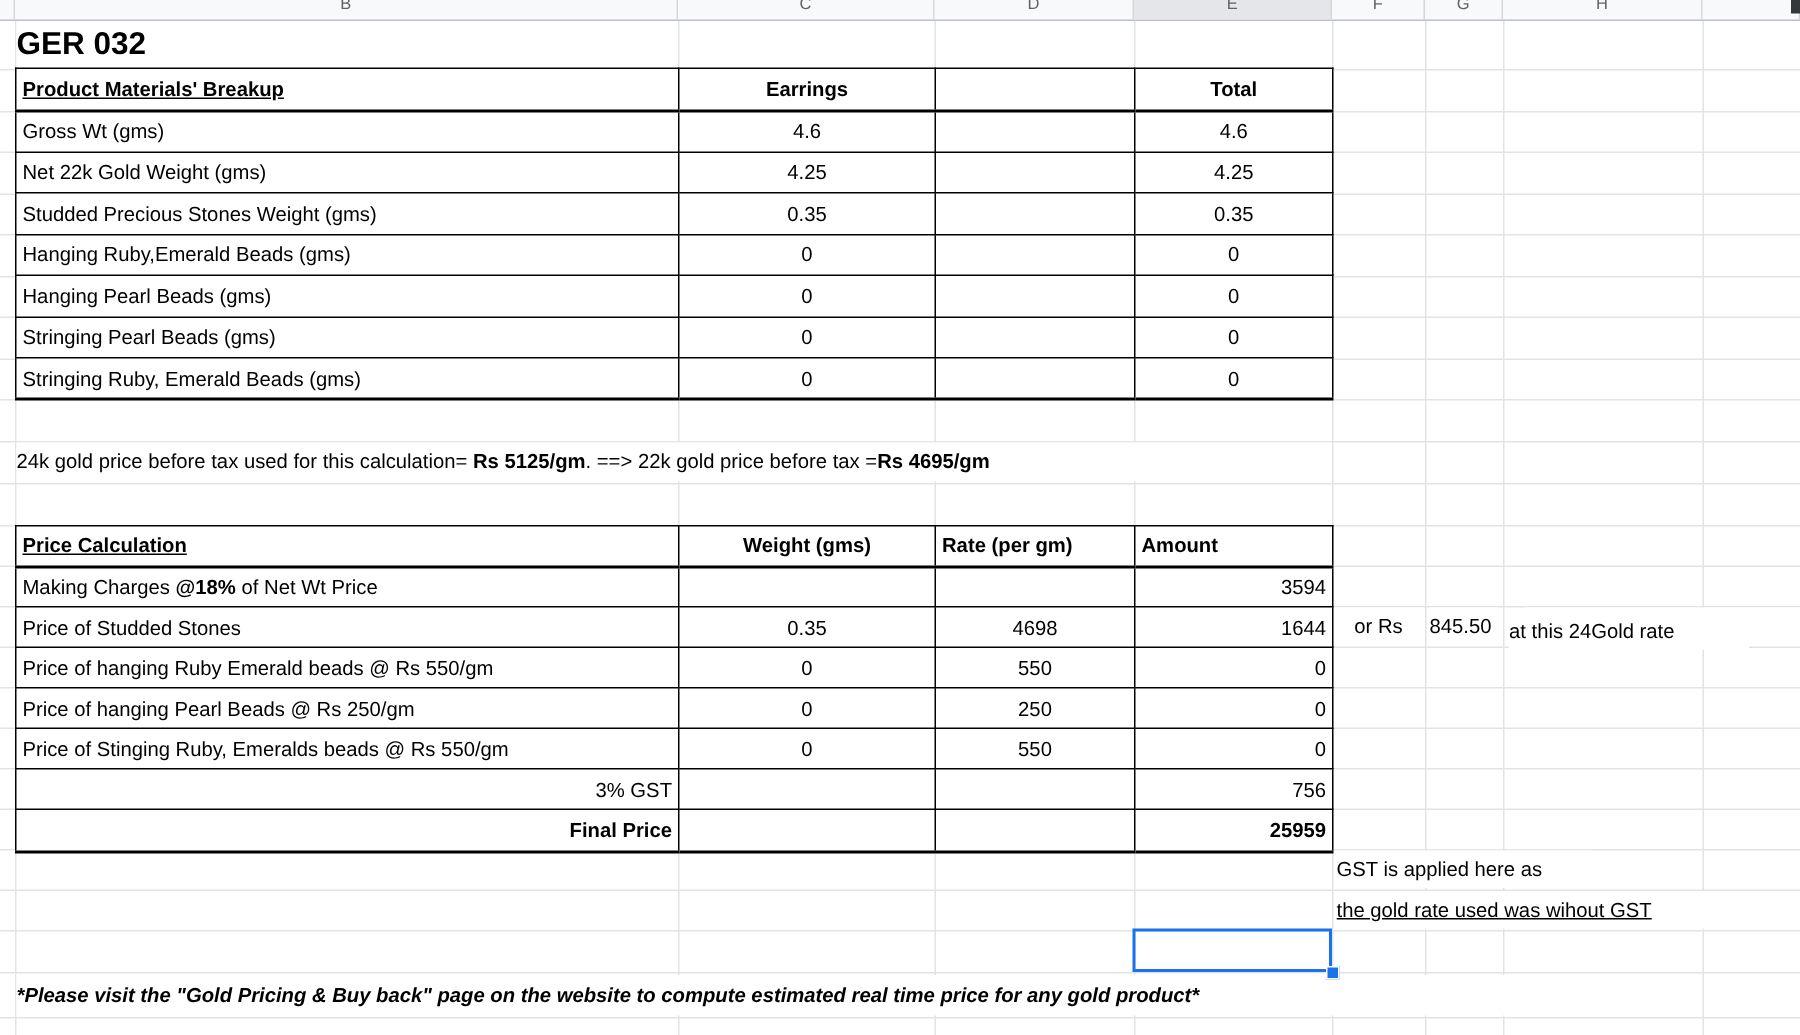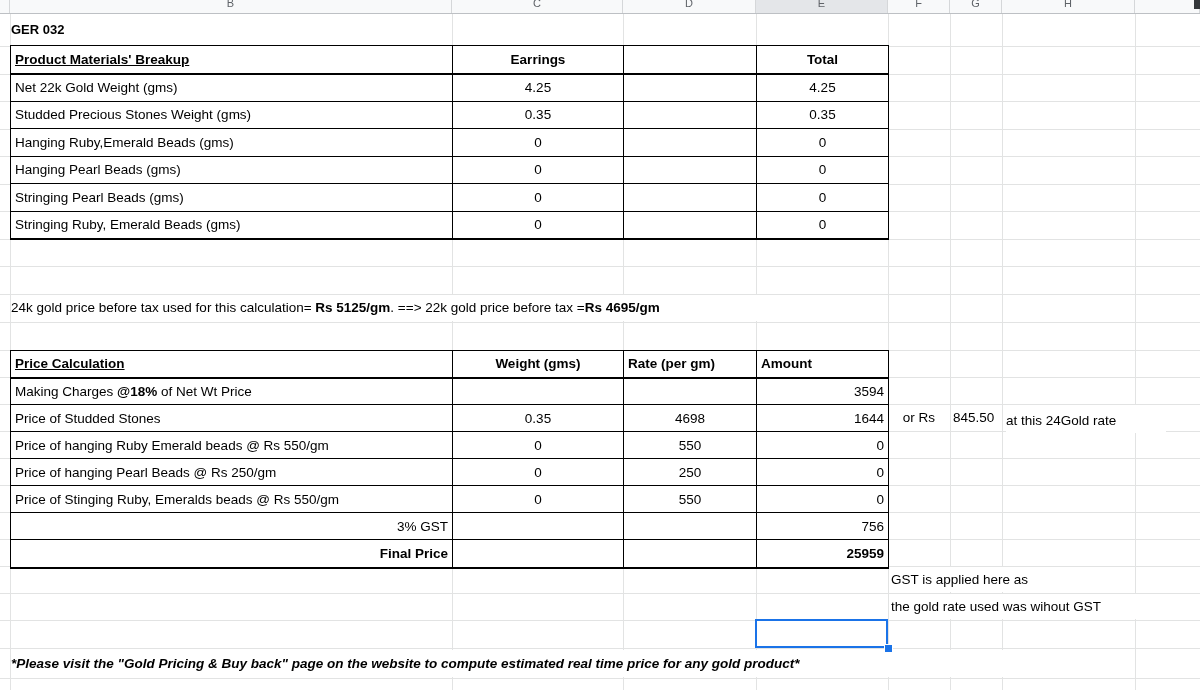--- a/index.html
+++ b/index.html
@@ -98,35 +98,41 @@
     <div class="colcell" style="left:950px;width:52px">
         <div class="colletter">G</div>
       </div>
     <div class="colcell" style="left:1002px;width:133px">
         <div class="colletter">H</div>
       </div>
     <div class="colcell" style="left:1135px;width:65px"></div>
   </div>
   <div class="frag"></div>
 
-  <div class="ovl" style="left:11px;top:14px;width:430px;height:31px;line-height:31px;font-weight:bold;font-size:13px;">GER 032</div>
+  <div class="ovl" style="left:11px;top:14px;width:430px;height:31px;line-height:31px;font-weight:bold;font-size:21px;">GER 032</div>
 
   <table class="tbl t1">
     <colgroup>
         <col style="width:442px">
         <col style="width:171px">
         <col style="width:133px">
         <col style="width:132px">
       </colgroup>
     <tbody>
         <tr class="hdr" style="height:28px">
       <td class="lbl und">Product Materials' Breakup</td>
       <td class="cc">Earrings</td>
       <td></td>
       <td class="cc">Total</td>
+    </tr>
+    <tr style="height:27.5px">
+      <td class="lbl">Gross Wt (gms)</td>
+      <td class="cc">4.6</td>
+      <td></td>
+      <td class="cc">4.6</td>
     </tr>
     <tr style="height:27.5px">
       <td class="lbl">Net 22k Gold Weight (gms)</td>
       <td class="cc">4.25</td>
       <td></td>
       <td class="cc">4.25</td>
     </tr>
     <tr style="height:27.5px">
       <td class="lbl">Studded Precious Stones Weight (gms)</td>
       <td class="cc">0.35</td>
@@ -221,20 +227,20 @@
       <td class="rr b">25959</td>
     </tr>
   </tbody>
     </table>
 
   <div class="ovl" style="left:889px;top:405px;width:60px;height:25px;line-height:25px;text-align:center;">or Rs</div>
   <div class="ovl" style="left:953px;top:405px;width:46px;height:25px;line-height:25px;">845.50</div>
   <div class="ovl" style="left:1016px;top:405px;width:188px;height:25px;line-height:25px;">Per gram on net weight</div>
   <div class="ovl" style="left:1006px;top:408px;width:160px;height:25px;line-height:25px;">at this 24Gold rate</div>
   <div class="ovl" style="left:891px;top:567px;width:170px;height:25px;line-height:25px;">GST is applied here as</div>
-  <div class="ovl" style="left:891px;top:594px;width:300px;height:25px;line-height:25px;">the gold rate used was wihout GST</div>
+  <div class="ovl" style="left:891px;top:594px;width:300px;height:25px;line-height:25px;text-decoration:underline;">the gold rate used was wihout GST</div>
 
   <div class="selbox"></div>
   <div class="fillhandle"></div>
 
   <div class="ovl footer" style="left:11px;top:650px;width:1120px;height:27px;line-height:27px;z-index:4;">*Please visit the "Gold Pricing &amp; Buy back" page on the website to compute estimated real time price for any gold product*</div>
 
 </div>
 
 </body></html>

